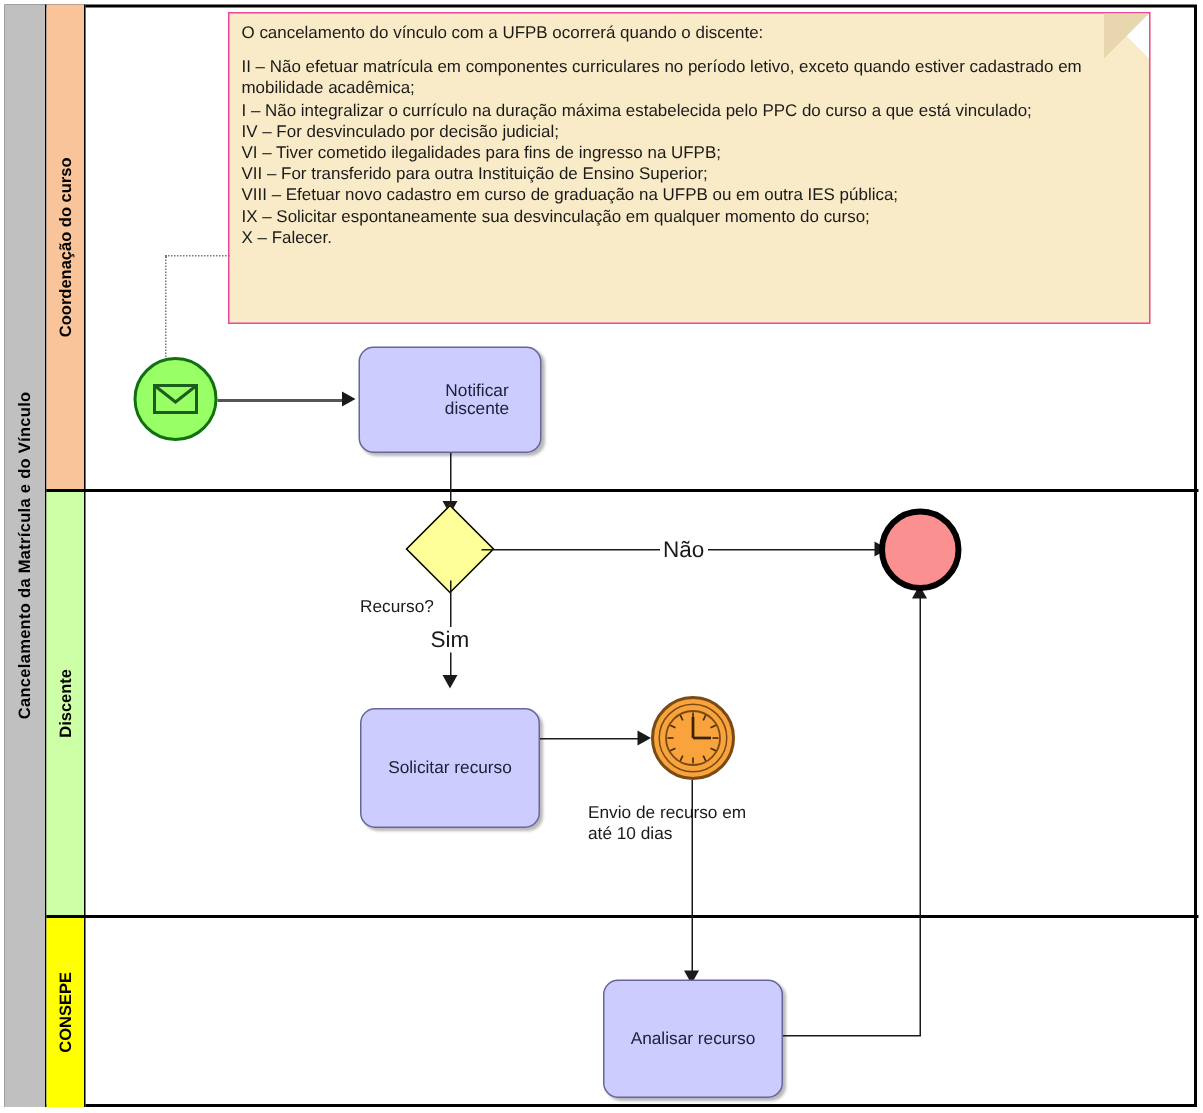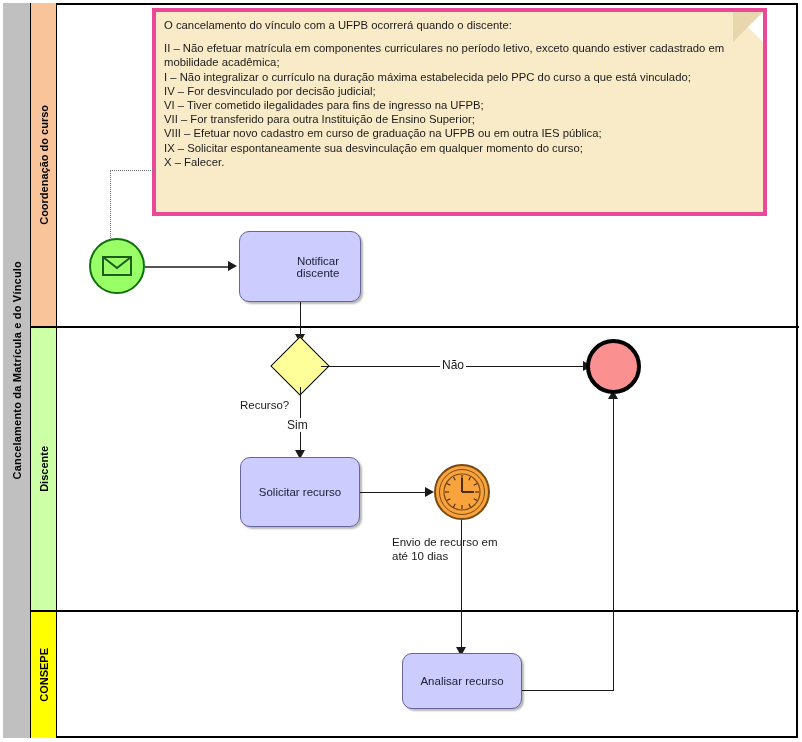--- a/index.html
+++ b/index.html
@@ -101,41 +101,41 @@
     background:#f8a33c;
   }
   .shape-label{
     position:absolute;
     font-size:11.5px;color:#1a1a1a;
     line-height:14px;
     white-space:pre-line;
   }
   .flow-label{
     position:absolute;
-    font-size:12px;color:#1a1a1a;
+    font-size:15px;color:#1a1a1a;
     background:#fff;
     padding:0 2px;
     white-space:nowrap;
   }
   
   .edge-h{position:absolute;height:0;border-top:1.4px solid #1a1a1a;}
   .edge-v{position:absolute;width:0;border-left:1.4px solid #1a1a1a;}
   .edge-h.thick{border-top-width:2px;border-top-color:#555;}
   .arrow-d,.arrow-r,.arrow-u{position:absolute;width:0;height:0;}
   .arrow-d{border-left:5px solid transparent;border-right:5px solid transparent;border-top:9px solid #1a1a1a;}
   .arrow-u{border-left:5px solid transparent;border-right:5px solid transparent;border-bottom:9px solid #1a1a1a;}
   .arrow-r{border-top:5px solid transparent;border-bottom:5px solid transparent;border-left:9px solid #1a1a1a;}
   .assoc-h{position:absolute;height:0;border-top:1.5px dotted #777;}
   .assoc-v{position:absolute;width:0;border-left:1.5px dotted #777;}
 
   
   .note{
     position:absolute;
     background:#faebc8;
-    border:4px solid #ec4899;
+    border:1px solid #ec4899;
     box-sizing:border-box;
     font-size:11.3px;
     line-height:14.2px;
     color:#1a1a1a;
     padding:6px 4px 4px 8px;
     overflow:hidden;
   }
   .note-fold-bg{
     position:absolute;right:0;top:0;
     width:0;height:0;
@@ -230,21 +230,21 @@
   <div class="shape-label" style="left:240px;top:398px;width:120px;">Recurso?</div>
 
   <div class="edge-h" style="left:321px;top:366px;width:264px;"></div>
   <div class="arrow-r" style="left:583px;top:361px;"></div>
   <div class="flow-label" style="left:440px;top:358px;">Não</div>
 
   <div class="edge-v" style="left:300px;top:387px;height:68px;"></div>
   <div class="arrow-d" style="left:295px;top:450px;"></div>
   <div class="flow-label" style="left:285px;top:418px;">Sim</div>
 
-  <div class="task" style="left:240px;top:457px;width:120px;height:70px;">
+  <div class="task" style="left:240px;top:472px;width:120px;height:80px;">
     <span>Solicitar recurso</span>
   </div>
 
   <div class="edge-h" style="left:360px;top:492px;width:66px;"></div>
   <div class="arrow-r" style="left:425px;top:487px;"></div>
 
   <div class="timer-event" style="left:434px;top:464px;width:56px;height:56px;">
     <div class="timer-inner"></div>
     <svg width="52" height="52" viewBox="0 0 52 52" style="position:absolute;left:0;top:0;">
       <circle cx="26" cy="26" r="18" fill="#f8a33c" stroke="#7a4a14" stroke-width="1.2"></circle>
@@ -265,21 +265,21 @@
       <line x1="26" y1="26" x2="26" y2="12" stroke="#3a2206" stroke-width="1.8"></line>
       <line x1="26" y1="26" x2="38" y2="26" stroke="#3a2206" stroke-width="1.8"></line>
     </svg>
   </div>
   <div class="shape-label" style="left:392px;top:535px;width:140px;">Envio de recurso em
 até 10 dias</div>
 
   <div class="edge-v" style="left:461px;top:520px;height:132px;"></div>
   <div class="arrow-d" style="left:456px;top:647px;"></div>
 
-  <div class="task" style="left:402px;top:653px;width:120px;height:56px;">
+  <div class="task" style="left:402px;top:653px;width:120px;height:79px;">
     <span>Analisar recurso</span>
   </div>
 
   <div class="edge-h" style="left:522px;top:690px;width:92px;"></div>
   <div class="edge-v" style="left:613px;top:398px;height:292px;"></div>
   <div class="arrow-u" style="left:608px;top:390px;"></div>
 
   <div class="end-event" style="left:586px;top:339px;width:55px;height:55px;"></div>
 
 </div>

